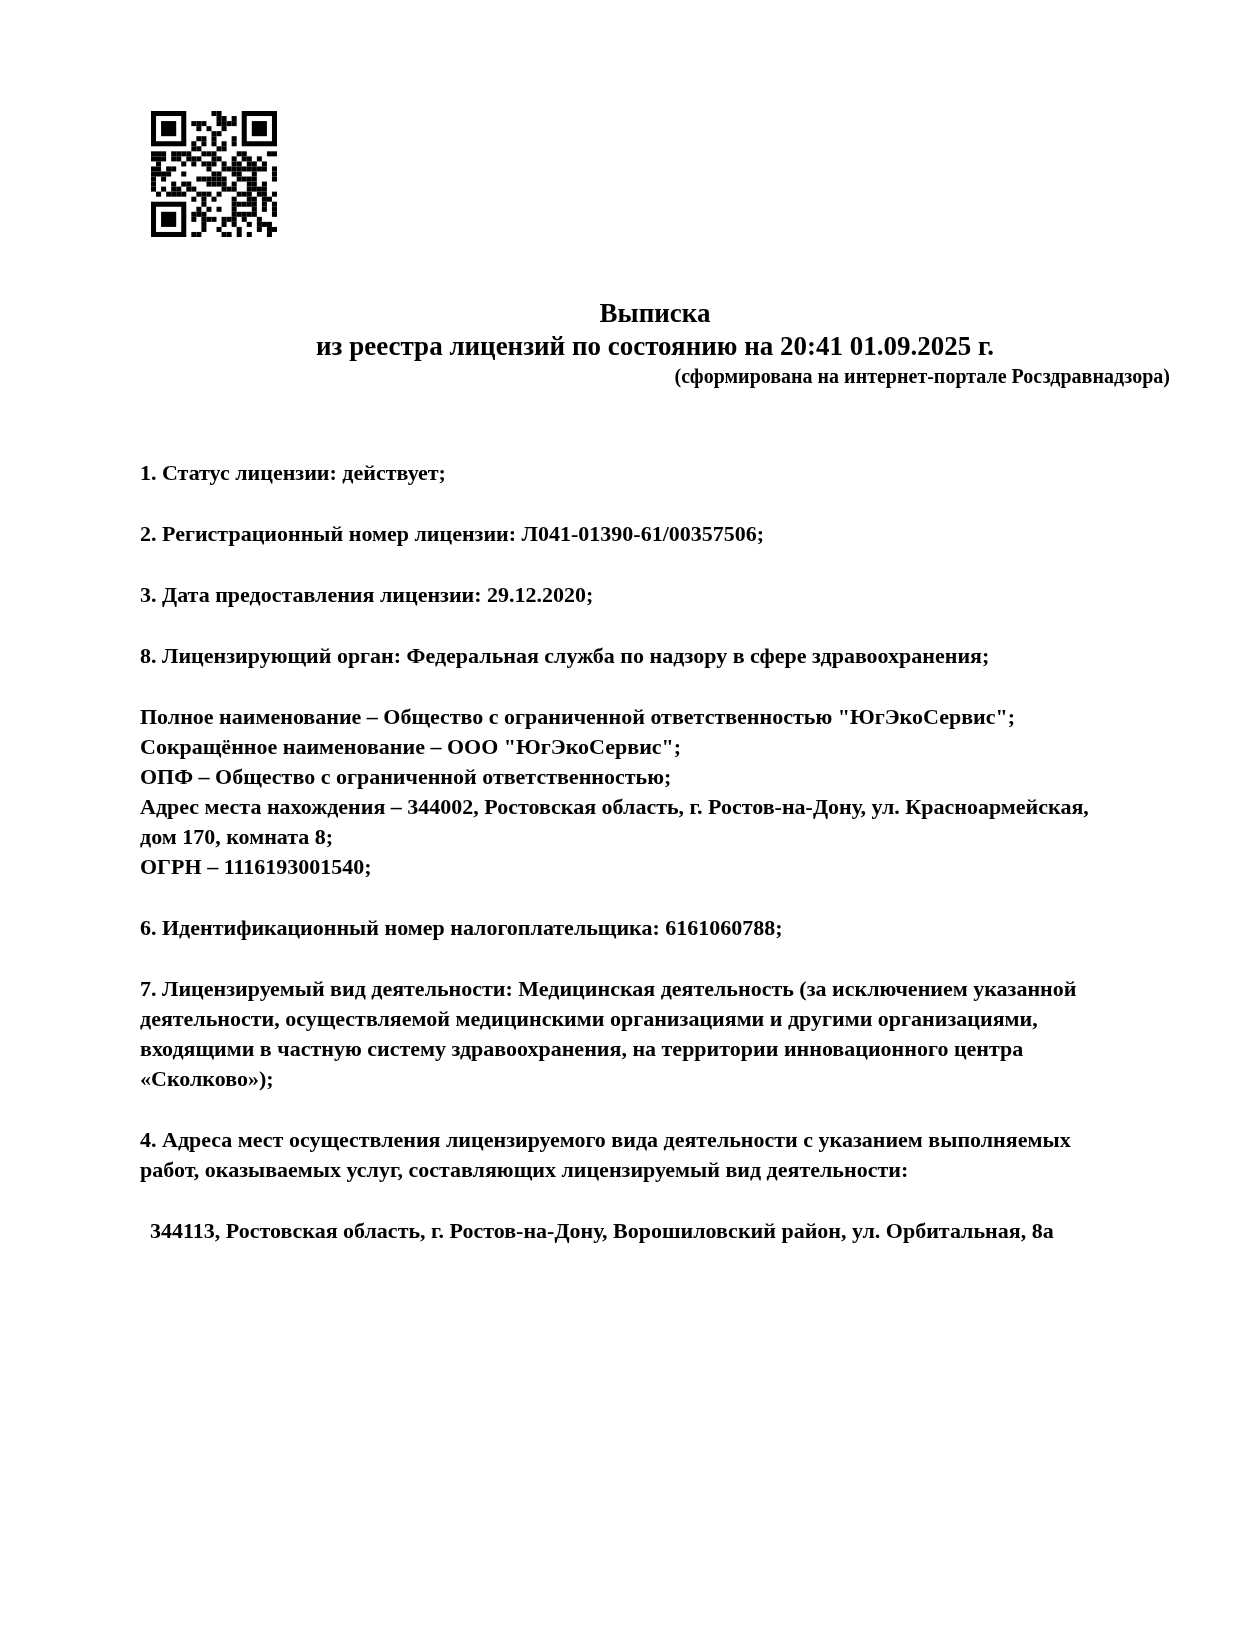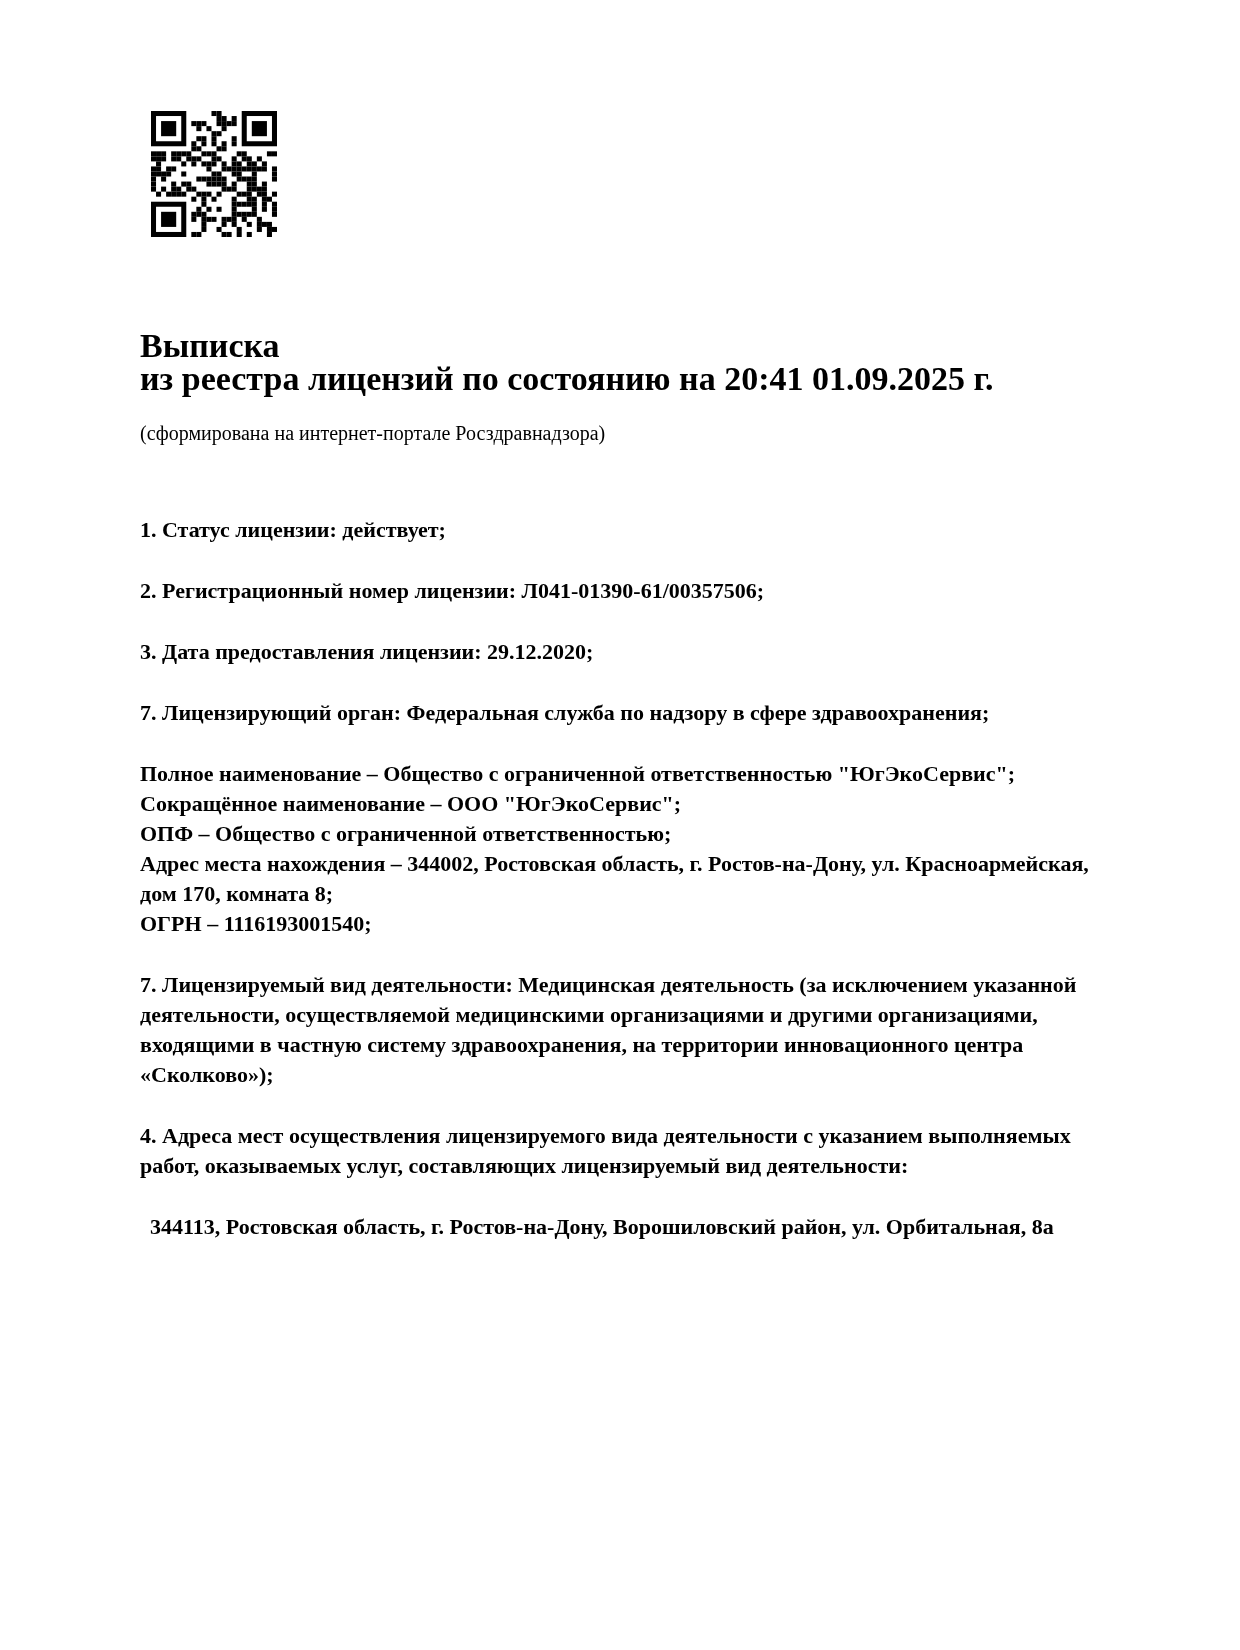--- a/index.html
+++ b/index.html
@@ -20,30 +20,31 @@
     height: 1650px;
     padding: 0 70px 0 140px;
   }
   .qr-wrap {
     margin: 111px 0 0 11px;
     width: 126px;
     height: 126px;
   }
   .qr-wrap svg { display: block; width: 126px; height: 126px; }
   .doc-title {
-    margin-top: 92px;
-    text-align: left;
+    margin-top: 60px;
+    text-align: center;
     font-weight: bold;
-    font-size: 34px;
+    font-size: 27px;
     line-height: 33px;
   }
   .doc-subtitle {
-    margin-top: 25px;
+    text-align: right;
     font-size: 20px;
     line-height: 26px;
+    font-weight: bold;
   }
   .doc-body {
     margin-top: 69px;
   }
   .doc-body p {
     font-size: 22px;
     line-height: 30px;
     margin: 0 0 31px 0;
     white-space: pre-line;
     font-weight: bold;
@@ -284,27 +285,28 @@
     <div>Выписка</div>
     <div>из реестра лицензий по состоянию на 20:41 01.09.2025 г.</div>
   </div>
 
   <div class="doc-subtitle">(сформирована на интернет-портале Росздравнадзора)</div>
 
   <div class="doc-body">
     <p>1. Статус лицензии: действует;</p>
     <p>2. Регистрационный номер лицензии: Л041-01390-61/00357506;</p>
     <p>3. Дата предоставления лицензии: 29.12.2020;</p>
-    <p>7. Лицензирующий орган: Федеральная служба по надзору в сфере здравоохранения;</p>
+    <p>8. Лицензирующий орган: Федеральная служба по надзору в сфере здравоохранения;</p>
     <p>Полное наименование – Общество с ограниченной ответственностью "ЮгЭкоСервис";
 Сокращённое наименование – ООО "ЮгЭкоСервис";
 ОПФ – Общество с ограниченной ответственностью;
 Адрес места нахождения – 344002, Ростовская область, г. Ростов-на-Дону, ул. Красноармейская,
 дом 170, комната 8;
 ОГРН – 1116193001540;</p>
+    <p>6. Идентификационный номер налогоплательщика: 6161060788;</p>
     <p>7. Лицензируемый вид деятельности: Медицинская деятельность (за исключением указанной
 деятельности, осуществляемой медицинскими организациями и другими организациями,
 входящими в частную систему здравоохранения, на территории инновационного центра
 «Сколково»);</p>
     <p>4. Адреса мест осуществления лицензируемого вида деятельности с указанием выполняемых
 работ, оказываемых услуг, составляющих лицензируемый вид деятельности:</p>
     <p>344113, Ростовская область, г. Ростов-на-Дону, Ворошиловский район, ул. Орбитальная, 8а</p>
   </div>
 
 </div>

